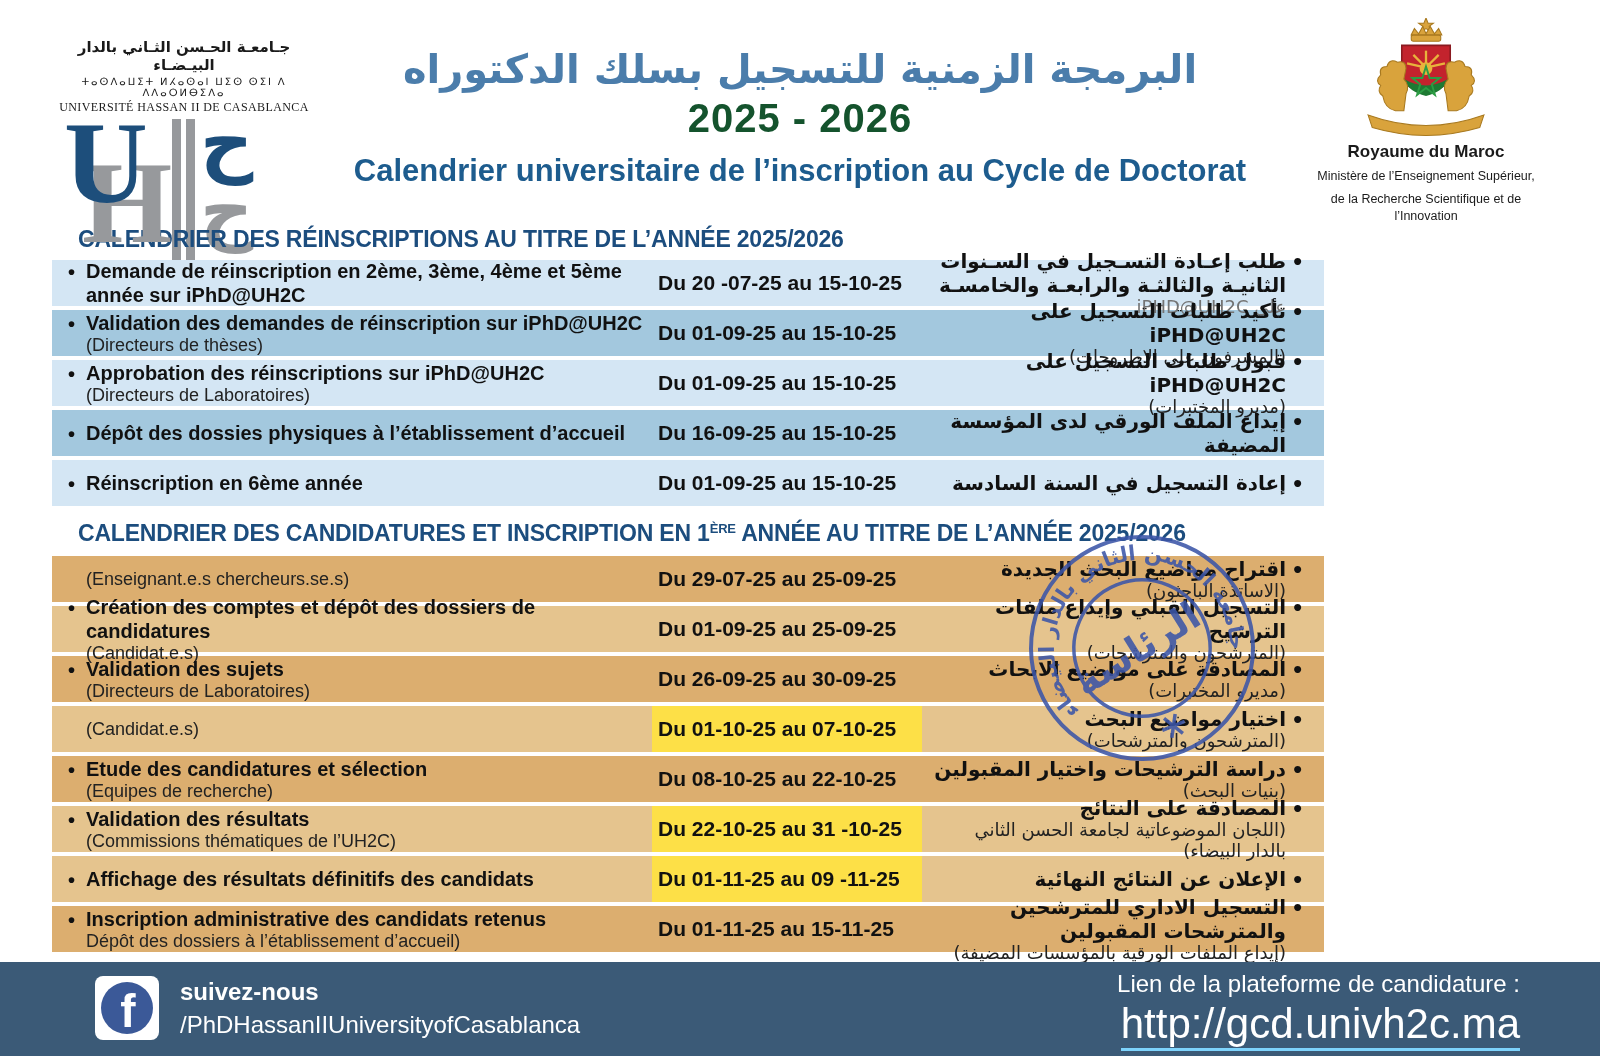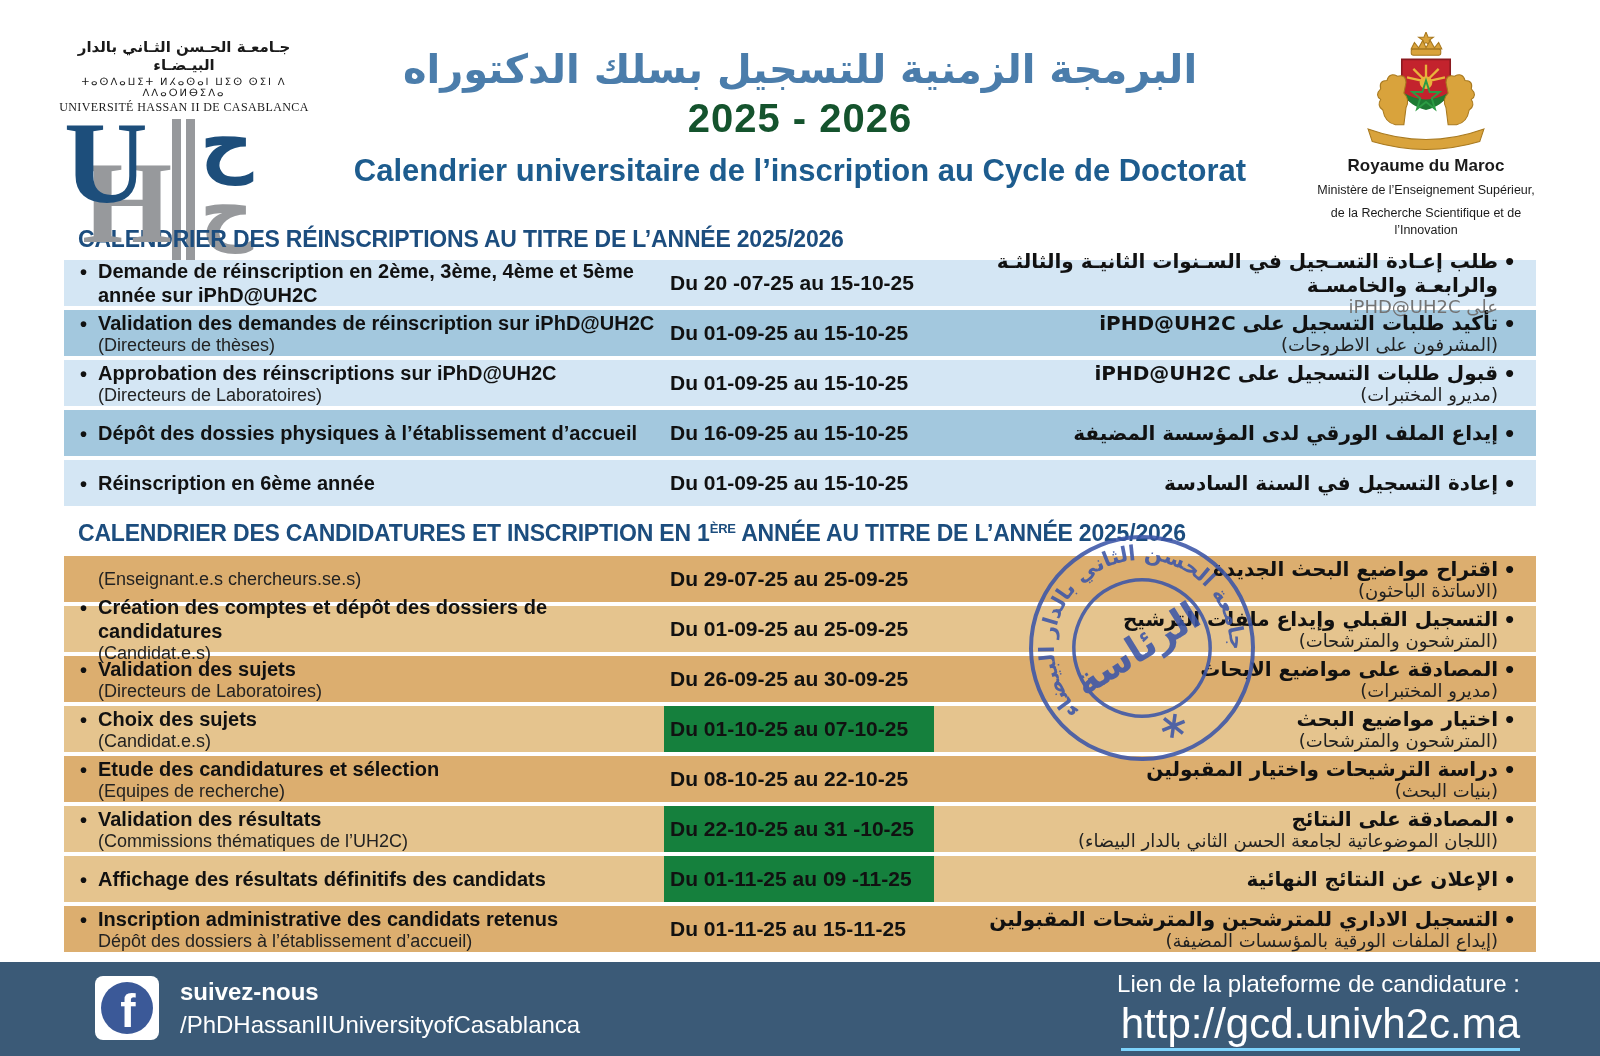--- a/index.html
+++ b/index.html
@@ -21,36 +21,36 @@
   .mono-hook{position:absolute;left:150px;font-family:"DejaVu Sans",sans-serif;font-weight:bold;
              font-size:74px;line-height:1;}
   .mono-hook.top{top:-12px;color:#1d4e7b;}
   .mono-hook.bot{top:56px;color:#97999c;}
 
   .title-block{position:absolute;left:330px;top:46px;width:940px;text-align:center;}
   .title-ar{font-family:"DejaVu Sans",sans-serif;font-size:40px;font-weight:bold;color:#4b7dab;line-height:1.15;}
   .title-years{font-size:40px;font-weight:bold;color:#14532d;margin-top:4px;letter-spacing:1px;}
   .title-fr{font-size:31px;font-weight:bold;color:#1d5c8e;margin-top:12px;}
 
-  .ministry-block{position:absolute;left:1298px;top:32px;width:256px;text-align:center;color:#1a1a1a;}
+  .ministry-block{position:absolute;left:1298px;top:18px;width:256px;text-align:center;color:#1a1a1a;}
   .kingdom{font-size:17px;font-weight:bold;margin-top:2px;}
   .ministry{font-size:12.5px;line-height:1.35;margin-top:6px;}
 
   
   .sec-title{position:absolute;left:78px;font-weight:bold;font-size:23px;color:#1c4d7e;letter-spacing:-.2px;}
   #sec1-title{top:226px;} #sec2-title{top:520px;}
   .sup{font-size:13px;vertical-align:8px;}
 
   
-  .table{position:absolute;left:64px;width:1472px;}
+  .table{position:absolute;left:52px;width:1272px;}
   #table1{top:260px;} #table2{top:556px;}
   .row{display:flex;height:46px;margin-bottom:4px;}
   .blue-light{background:#d4e6f4;} .blue-dark{background:#a3c8de;}
   .tan-light{background:#e5c48e;}  .tan-dark{background:#dcae6f;}
-  .date-lite .cell.date{background:#15803d;}
+  .date-lite .cell.date{background:#fde047;}
   .cell{display:flex;align-items:center;box-sizing:border-box;}
   .cell.fr{flex:0 0 600px;padding-left:12px;}
   .cell.date{flex:0 0 270px;font-weight:bold;font-size:21px;color:#111;padding-left:6px;}
   .cell.ar{flex:1;padding-left:10px;padding-right:16px;font-family:"DejaVu Sans",sans-serif;}
   .lines{position:relative;padding-inline-start:22px;width:100%;}
   .l1{font-weight:bold;font-size:20px;line-height:1.2;color:#111;}
   .l2{font-size:18px;line-height:1.15;color:#222;font-weight:normal;}
   .l2.bold{font-weight:normal;color:#737373;}
   .l1::before{content:"•";position:absolute;inset-inline-start:4px;top:1px;font-size:20px;font-weight:bold;}
 
@@ -244,21 +244,20 @@
         <div class="cell ar" dir="rtl">
           <div class="lines">
             <div class="l1">المصادقة على مواضيع الابحاث</div>
             <div class="l2">(مديرو المختبرات)</div>
           </div>
         </div>
       </div>
       <div class="row tan-light date-lite">
         <div class="cell fr">
           <div class="lines">
-            <div class="l1">Choix des sujets</div>
             <div class="l2">(Candidat.e.s)</div>
           </div>
         </div>
         <div class="cell date">Du 01-10-25 au 07-10-25</div>
         <div class="cell ar" dir="rtl">
           <div class="lines">
             <div class="l1">اختيار مواضيع البحث</div>
             <div class="l2">(المترشحون والمترشحات)</div>
           </div>
         </div>

